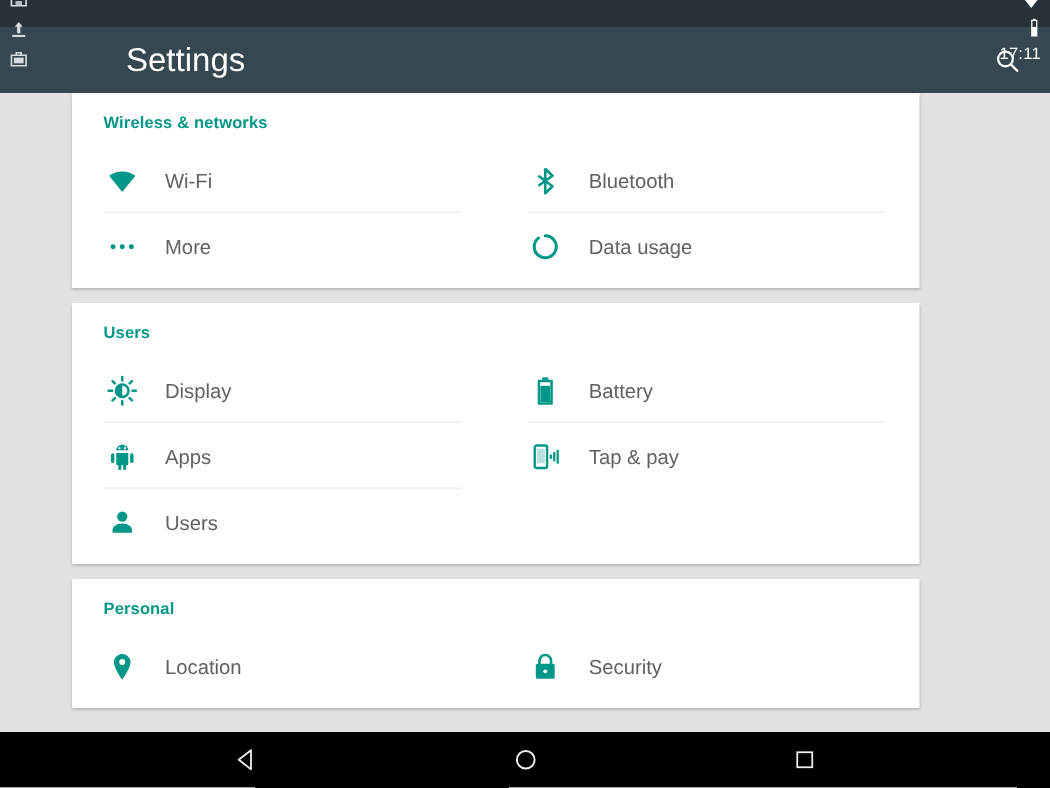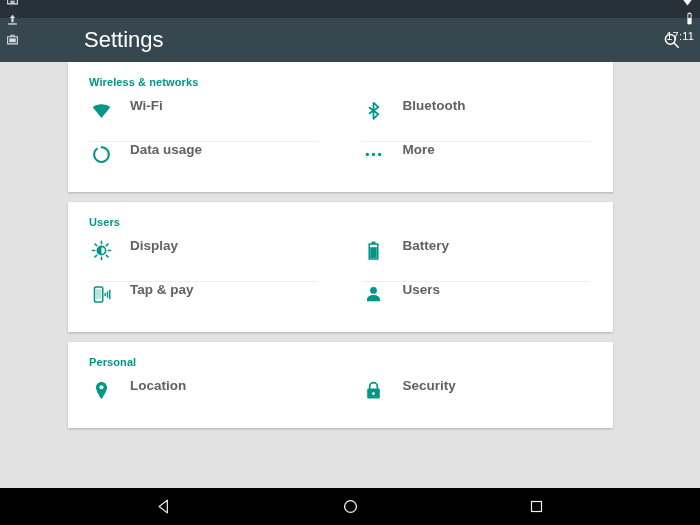--- a/index.html
+++ b/index.html
@@ -33,37 +33,36 @@
   #app-title{ color:#fff; font-size:22px; flex:1; }
   #search-button{ width:30px; height:30px; display:flex; align-items:center; justify-content:center; cursor:pointer; }
 
   
   #settings-scroll{
     position:absolute; top:62px; left:0; right:0; bottom:37px;
     background:#e2e2e2; overflow:hidden;
   }
   .card{
     position:relative;
-    margin:0 87px 10px 68px;
+    margin:0 87px 10px 48px;
     background:#fff;
     box-shadow:0 1px 2px rgba(0,0,0,.22);
     padding:0 0 6px 0;
   }
   .card-header{
     color:#009688; font-size:11px; font-weight:bold;
     padding:14px 0 10px 21px; letter-spacing:.1px;
   }
   .rows{ display:flex; flex-wrap:wrap; }
   .row{
     width:50%; height:44px;
-    display:flex; 
+    display:flex; align-items:center;
     padding-left:21px;
     position:relative;
     cursor:pointer;
-    font-weight:bold;
   }
   .row::after{
     content:""; position:absolute; left:21px; right:23px; bottom:0;
     height:1px; background:#eeeeee;
   }
   .row.no-div::after{ display:none; }
   .row-icon{
     width:24px; height:24px; flex:none;
     display:flex; align-items:center; justify-content:center;
   }
@@ -148,34 +147,34 @@
           <span class="row-icon">
             <svg xmlns="http://www.w3.org/2000/svg" viewBox="0 0 24 24" width="21" height="21">
               <path fill="none" stroke="#009688" stroke-width="2" stroke-linejoin="round" d="M12 2.5v19l5.5-5.3L6.8 8.2M6.8 15.8l10.7-7.6L12 2.9"></path>
             </svg>
           </span>
           <span class="row-label">Bluetooth</span>
         </div>
         <div class="row no-div">
           <span class="row-icon">
             <svg xmlns="http://www.w3.org/2000/svg" viewBox="0 0 24 24" width="21" height="21">
-              <path fill="none" stroke="#009688" stroke-width="2.3" stroke-linecap="round" d="M12 3.6a8.4 8.4 0 1 1-5.2 1.8"></path>
-            </svg>
-          </span>
-          <span class="row-label">Data usage</span>
-        </div>
-        <div class="row no-div">
-          <span class="row-icon">
-            <svg xmlns="http://www.w3.org/2000/svg" viewBox="0 0 24 24" width="21" height="21">
               <circle cx="5" cy="12" r="1.9" fill="#009688"></circle>
               <circle cx="12" cy="12" r="1.9" fill="#009688"></circle>
               <circle cx="19" cy="12" r="1.9" fill="#009688"></circle>
             </svg>
           </span>
           <span class="row-label">More</span>
+        </div>
+        <div class="row no-div">
+          <span class="row-icon">
+            <svg xmlns="http://www.w3.org/2000/svg" viewBox="0 0 24 24" width="21" height="21">
+              <path fill="none" stroke="#009688" stroke-width="2.3" stroke-linecap="round" d="M12 3.6a8.4 8.4 0 1 1-5.2 1.8"></path>
+            </svg>
+          </span>
+          <span class="row-label">Data usage</span>
         </div>
       </div>
     </div>
     <div class="card">
       <div class="card-header">Users</div>
       <div class="rows">
         <div class="row">
           <span class="row-icon">
             <svg xmlns="http://www.w3.org/2000/svg" viewBox="0 0 24 24" width="21" height="21">
               <path fill="#009688" d="M12 7.2a4.8 4.8 0 1 0 0 9.6z"></path>
@@ -189,20 +188,35 @@
         </div>
         <div class="row">
           <span class="row-icon">
             <svg xmlns="http://www.w3.org/2000/svg" viewBox="0 0 24 24" width="21" height="21">
               <path fill="none" stroke="#009688" stroke-width="1.9" d="M7.2 4.6h9.6v17.1H7.2z"></path>
               <rect fill="#009688" x="9.7" y="1.8" width="4.6" height="3"></rect>
               <rect fill="#009688" x="8.3" y="8.2" width="7.4" height="12.4"></rect>
             </svg>
           </span>
           <span class="row-label">Battery</span>
+        </div>
+        <div class="row">
+          <span class="row-icon">
+            <svg xmlns="http://www.w3.org/2000/svg" viewBox="0 0 24 24" width="21" height="21">
+              <path fill="#009688" d="M7.4 9.2h9.2v8.1a1.2 1.2 0 0 1-1.2 1.2H8.6a1.2 1.2 0 0 1-1.2-1.2z"></path>
+              <path fill="#009688" d="M12 2.8c2.6 0 4.6 1.9 4.6 4.3H7.4C7.4 4.7 9.4 2.8 12 2.8z"></path>
+              <circle cx="9.9" cy="5.5" r=".85" fill="#fff"></circle>
+              <circle cx="14.1" cy="5.5" r=".85" fill="#fff"></circle>
+              <rect fill="#009688" x="3.4" y="9.4" width="2.6" height="7.4" rx="1.3"></rect>
+              <rect fill="#009688" x="18" y="9.4" width="2.6" height="7.4" rx="1.3"></rect>
+              <rect fill="#009688" x="9" y="17.6" width="2.3" height="4.6" rx="1.1"></rect>
+              <rect fill="#009688" x="12.7" y="17.6" width="2.3" height="4.6" rx="1.1"></rect>
+            </svg>
+          </span>
+          <span class="row-label">Apps</span>
         </div>
         <div class="row no-div">
           <span class="row-icon">
             <svg xmlns="http://www.w3.org/2000/svg" viewBox="0 0 24 24" width="21" height="21">
               <rect x="4" y="3.4" width="9.4" height="17.2" rx="1.4" fill="none" stroke="#009688" stroke-width="1.8"></rect>
               <rect x="5.7" y="6" width="6" height="11" fill="#009688" opacity=".28"></rect>
               <g fill="#009688">
                 <rect x="15.4" y="10.2" width="1.7" height="3.6" rx=".6"></rect>
                 <rect x="18" y="8.4" width="1.7" height="7.2" rx=".6"></rect>
                 <rect x="20.6" y="6.6" width="1.7" height="10.8" rx=".6"></rect>

